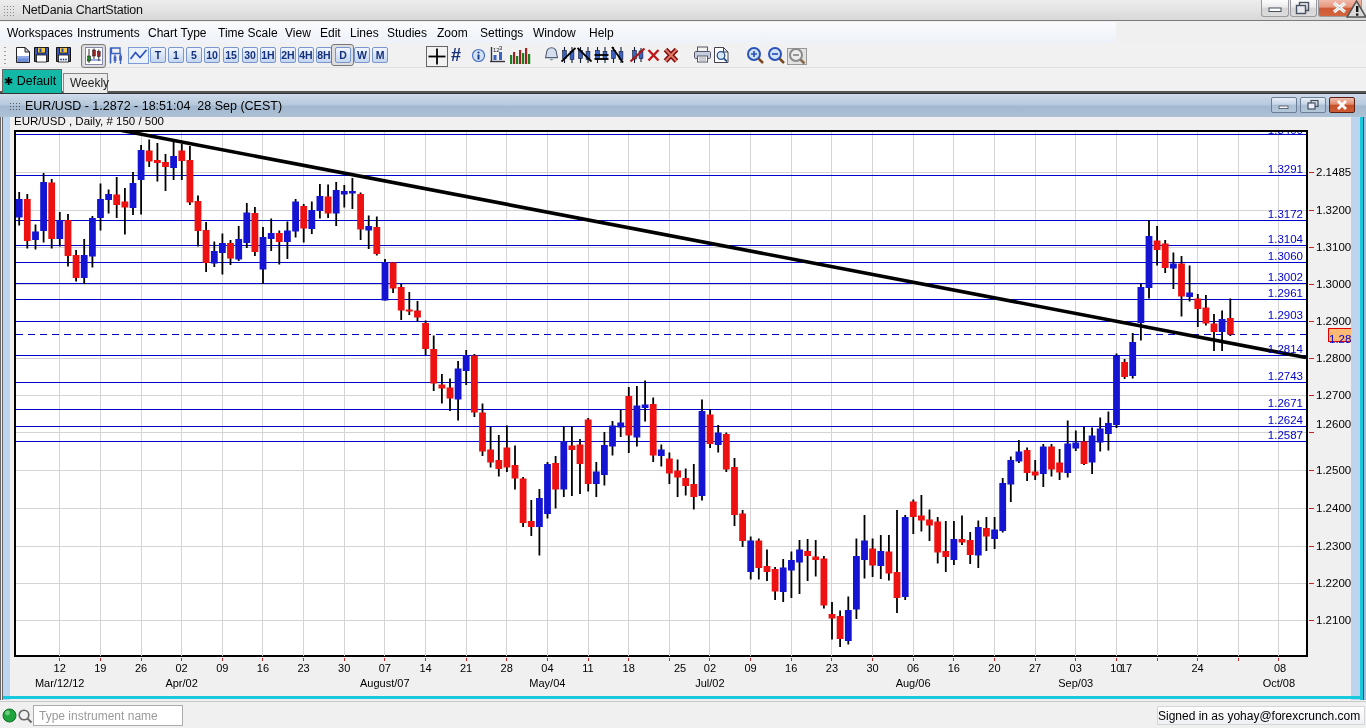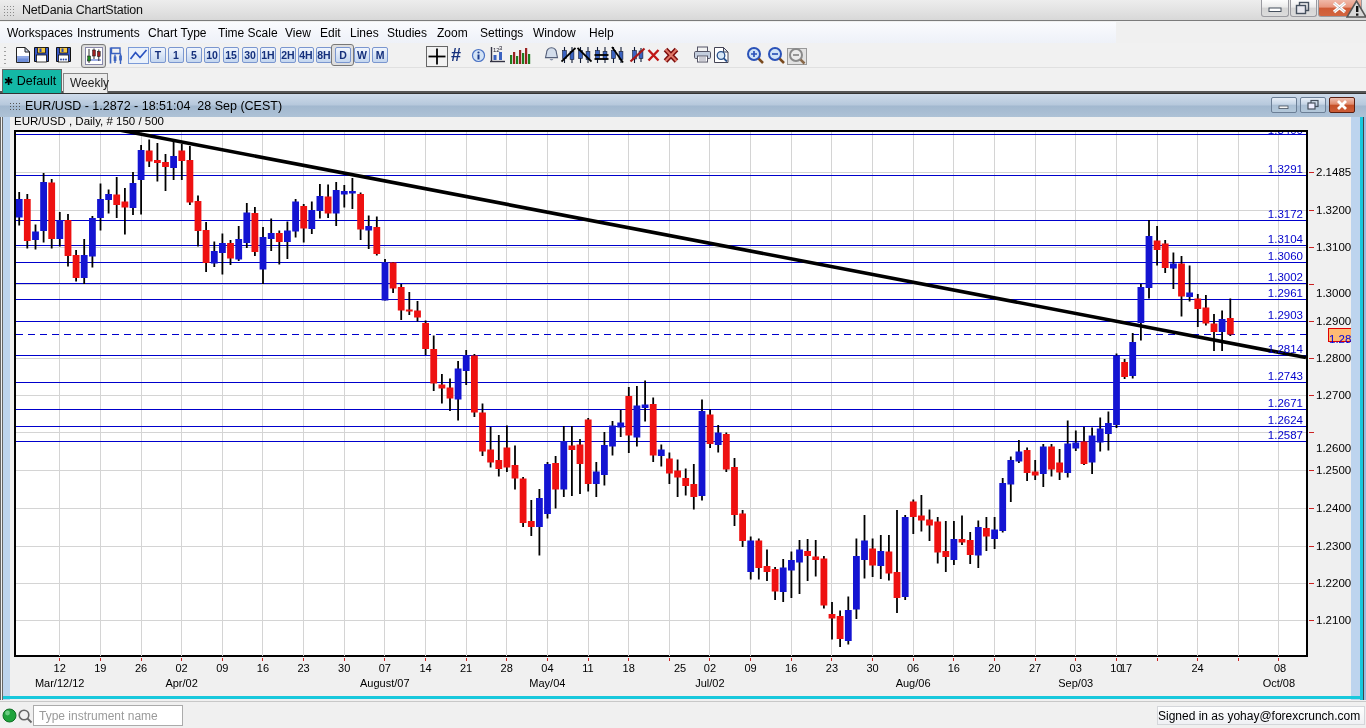--- a/index.html
+++ b/index.html
@@ -628,29 +628,29 @@
       <text x="1303" y="424.3" text-anchor="end" font-family="Liberation Sans, sans-serif" font-size="11.5" fill="#0000cc">1.2624</text>
       <text x="1303" y="438.7" text-anchor="end" font-family="Liberation Sans, sans-serif" font-size="11.5" fill="#0000cc">1.2587</text>
     </svg>
   <div class="tick" style="top:54.5px"></div>
     <div class="alab" style="top:48.5px">2.1485</div>
     <div class="tick" style="top:92.5px"></div>
     <div class="alab" style="top:86.5px">1.3200</div>
     <div class="tick" style="top:130.0px"></div>
     <div class="alab" style="top:124.0px">1.3100</div>
     <div class="tick" style="top:167.0px"></div>
-    <div class="alab" style="top:170px">1.3000</div>
+    <div class="alab" style="top:161.0px">1.3000</div>
     <div class="tick" style="top:204.0px"></div>
     <div class="alab" style="top:198.0px">1.2900</div>
     <div class="tick" style="top:241.0px"></div>
     <div class="alab" style="top:235.0px">1.2800</div>
     <div class="tick" style="top:278.0px"></div>
     <div class="alab" style="top:272.0px">1.2700</div>
     <div class="tick" style="top:315.0px"></div>
-    <div class="alab" style="top:325px">1.2600</div>
+    <div class="alab" style="top:301px">1.2600</div>
     <div class="tick" style="top:353.0px"></div>
     <div class="alab" style="top:347.0px">1.2500</div>
     <div class="tick" style="top:391.0px"></div>
     <div class="alab" style="top:385.0px">1.2400</div>
     <div class="tick" style="top:428.5px"></div>
     <div class="alab" style="top:422.5px">1.2300</div>
     <div class="tick" style="top:465.5px"></div>
     <div class="alab" style="top:459.5px">1.2200</div>
     <div class="tick" style="top:503.0px"></div>
     <div class="alab" style="top:497.0px">1.2100</div>

